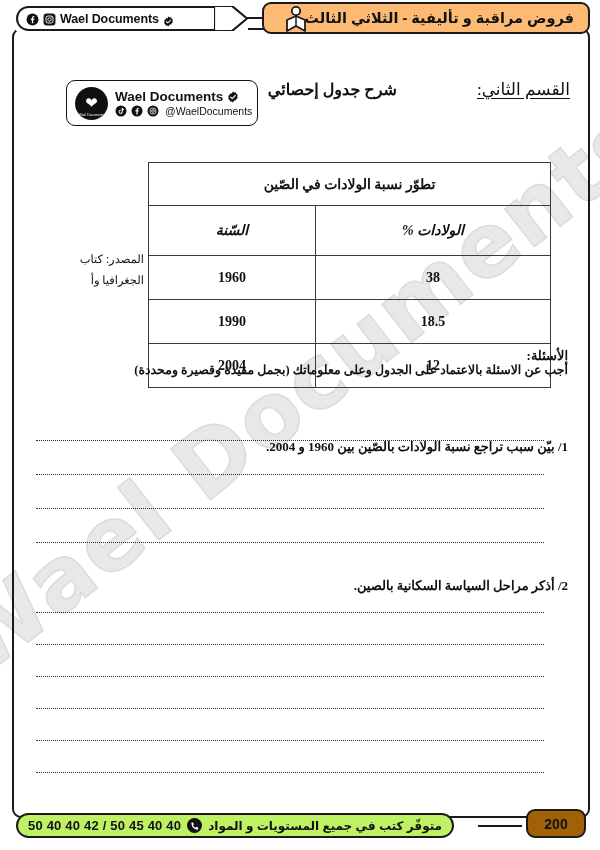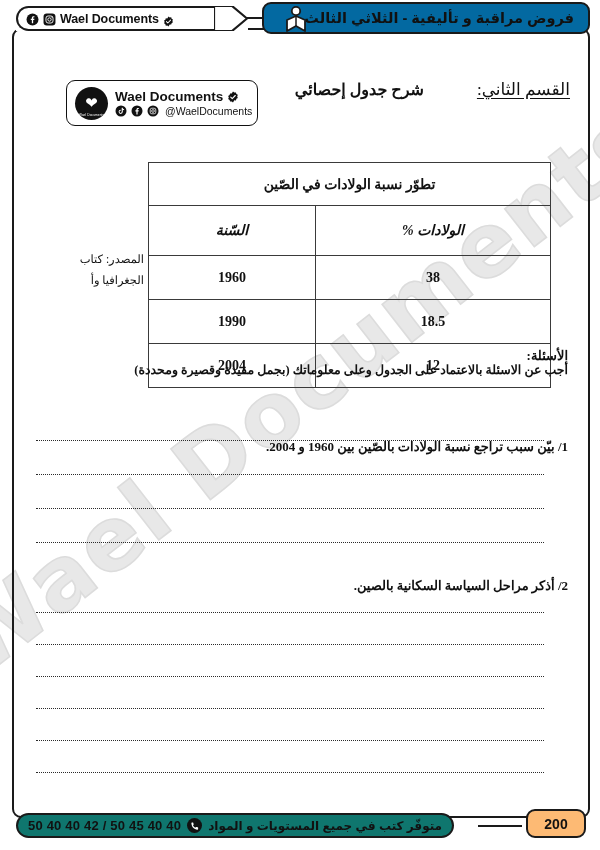--- a/index.html
+++ b/index.html
@@ -110,21 +110,21 @@
     background: #1a1a1a;
   }
 
   .title-pill {
     position: absolute;
     right: 10px; top: 2px;
     height: 32px;
     min-width: 300px;
     border: 2.2px solid #1a1a1a;
     border-radius: 9px;
-    background: #0369a1;
+    background: #fdba74;
     display: flex;
     align-items: center;
     justify-content: flex-start;
     padding: 0 14px 0 40px;
     box-sizing: border-box;
   }
   .title-pill .ttl {
     font-size: 14.5px;
     font-weight: bold;
     white-space: nowrap;
@@ -152,21 +152,21 @@
     font-weight: normal;
     text-decoration: underline;
     text-underline-offset: 3px;
     color: #111;
   }
   .sec-sub {
     font-family: "Liberation Serif", "DejaVu Serif", serif;
     font-size: 16px;
     font-weight: bold;
     color: #111;
-    margin-right: 53px;
+    margin-right: 80px;
   }
 
   
   .logo-card {
     position: absolute;
     left: 66px; top: 80px;
     width: 192px; height: 46px;
     border: 1.6px solid #111;
     border-radius: 9px;
     background: #fff;
@@ -304,21 +304,21 @@
     left: 0; bottom: 4px;
     width: 600px; height: 40px;
     z-index: 4;
   }
   .foot-pill {
     position: absolute;
     left: 16px; bottom: 8px;
     height: 25px;
     border: 2.2px solid #1a1a1a;
     border-radius: 13px;
-    background: #0f766e;
+    background: #bef264;
     display: flex;
     align-items: center;
     gap: 6px;
     padding: 0 10px;
     box-sizing: border-box;
     direction: ltr;
   }
   .foot-phones {
     font-size: 13px;
     font-weight: bold;
@@ -349,21 +349,21 @@
     width: 44px; height: 2.2px;
     background: #1a1a1a;
   }
   .page-num-pill {
     position: absolute;
     right: 14px; bottom: 8px;
     min-width: 56px;
     height: 25px;
     border: 2.2px solid #1a1a1a;
     border-radius: 9px;
-    background: #fdba74;
+    background: #a16207;
     display: flex;
     align-items: center;
     justify-content: center;
   }
   .page-num-pill span {
     font-size: 14px;
     font-weight: bold;
     color: #111;
   }
 </style>

